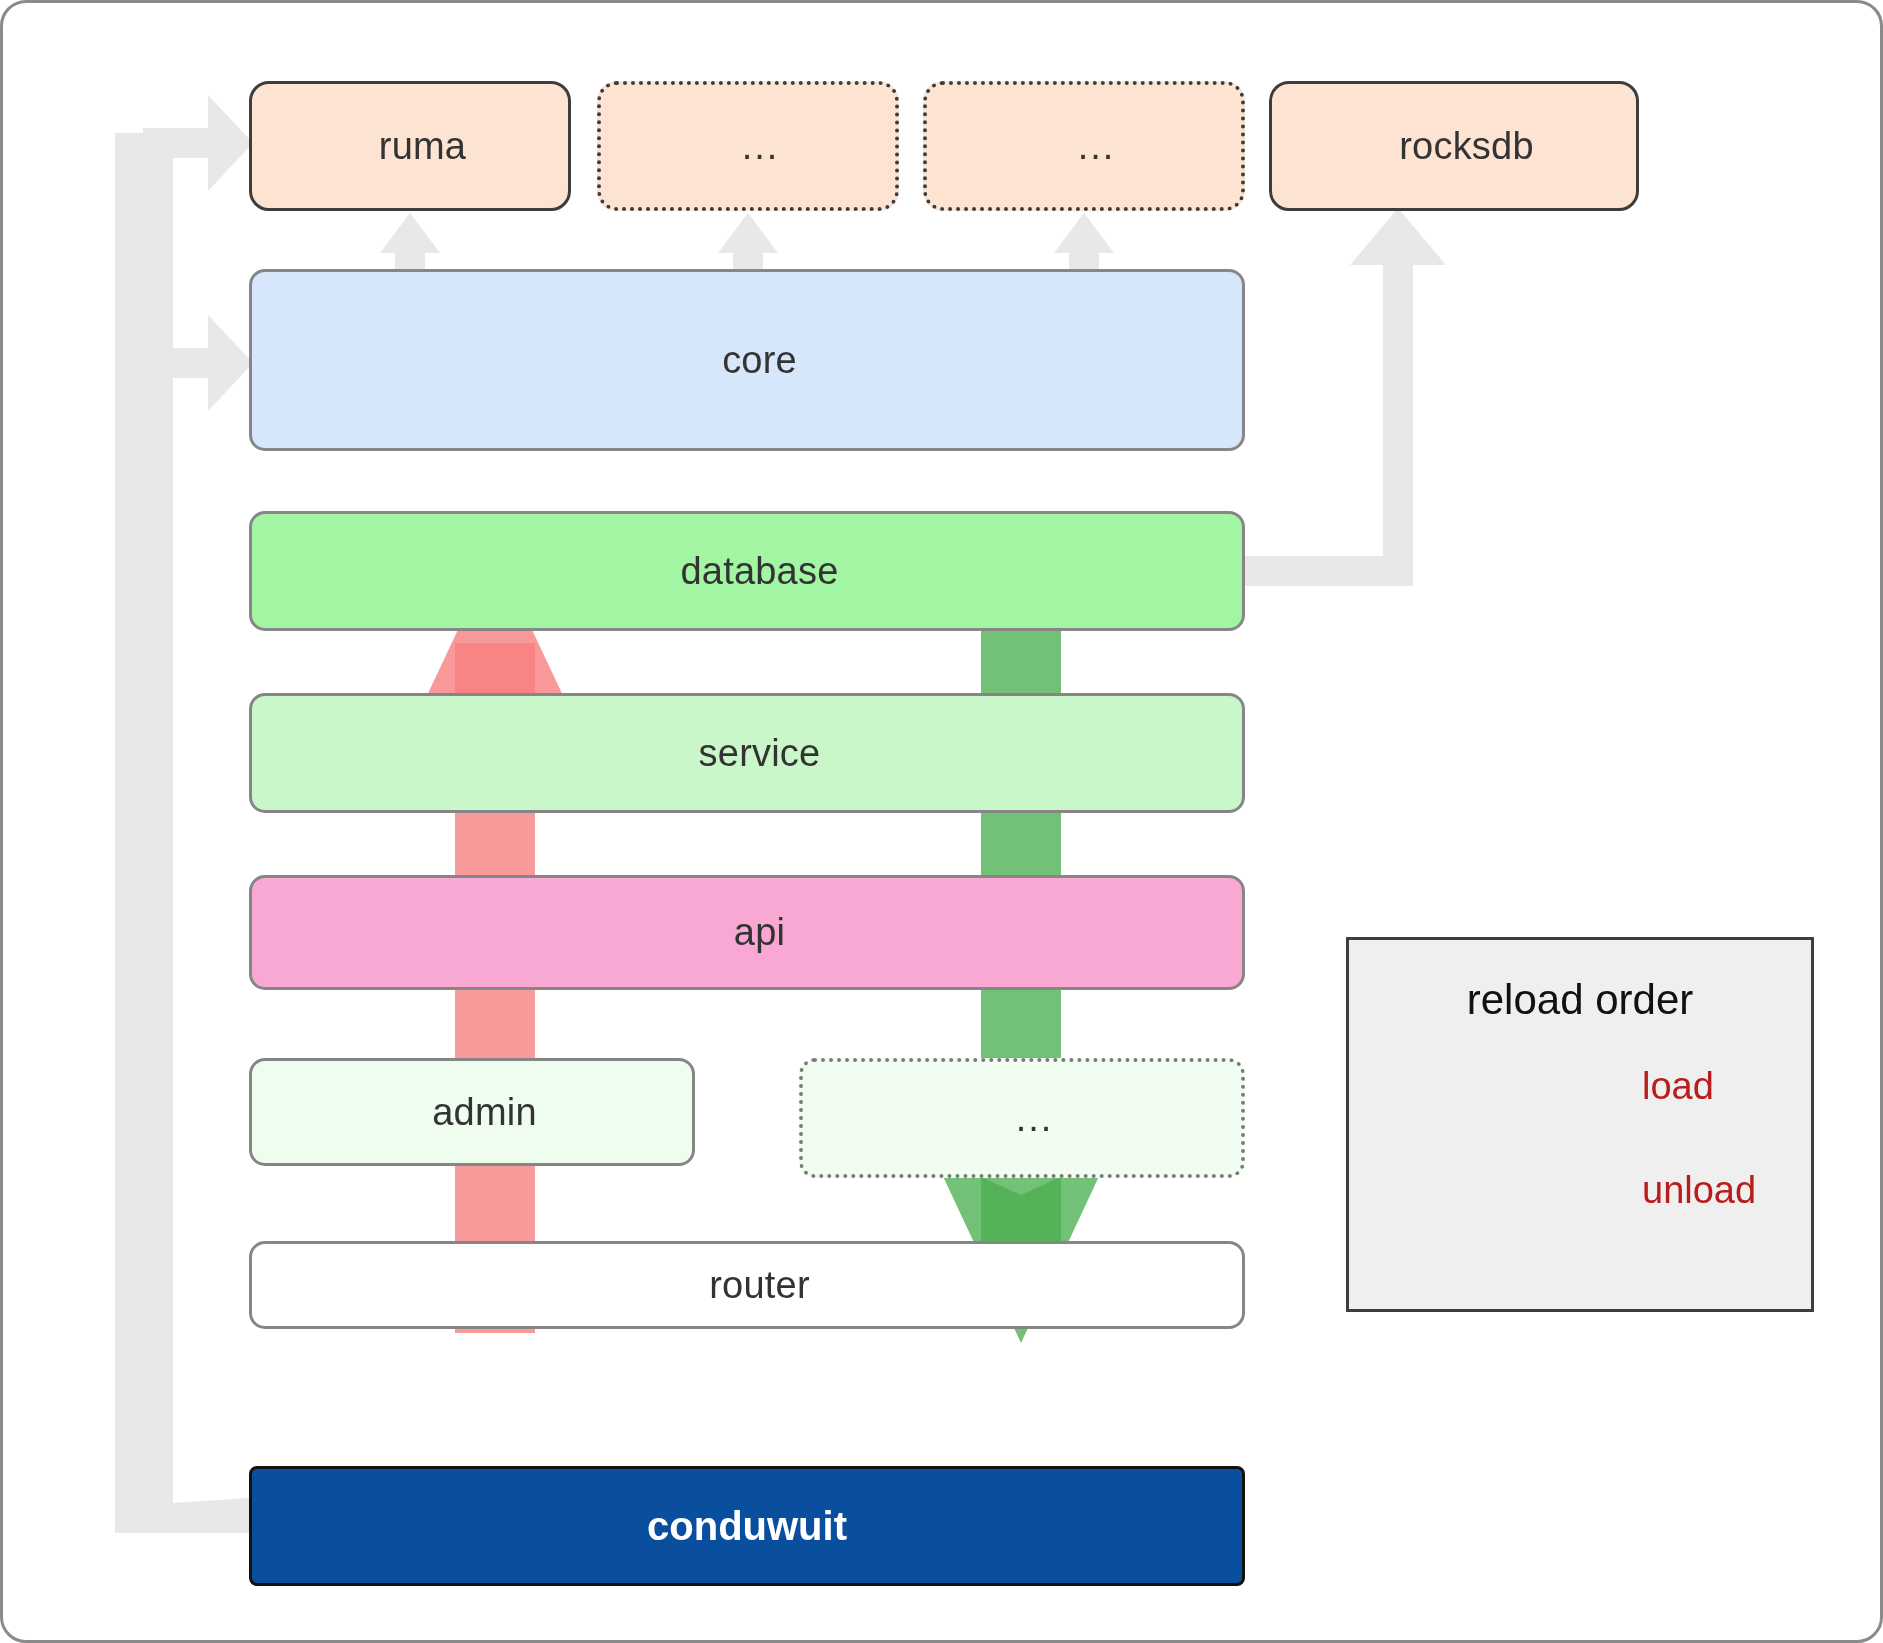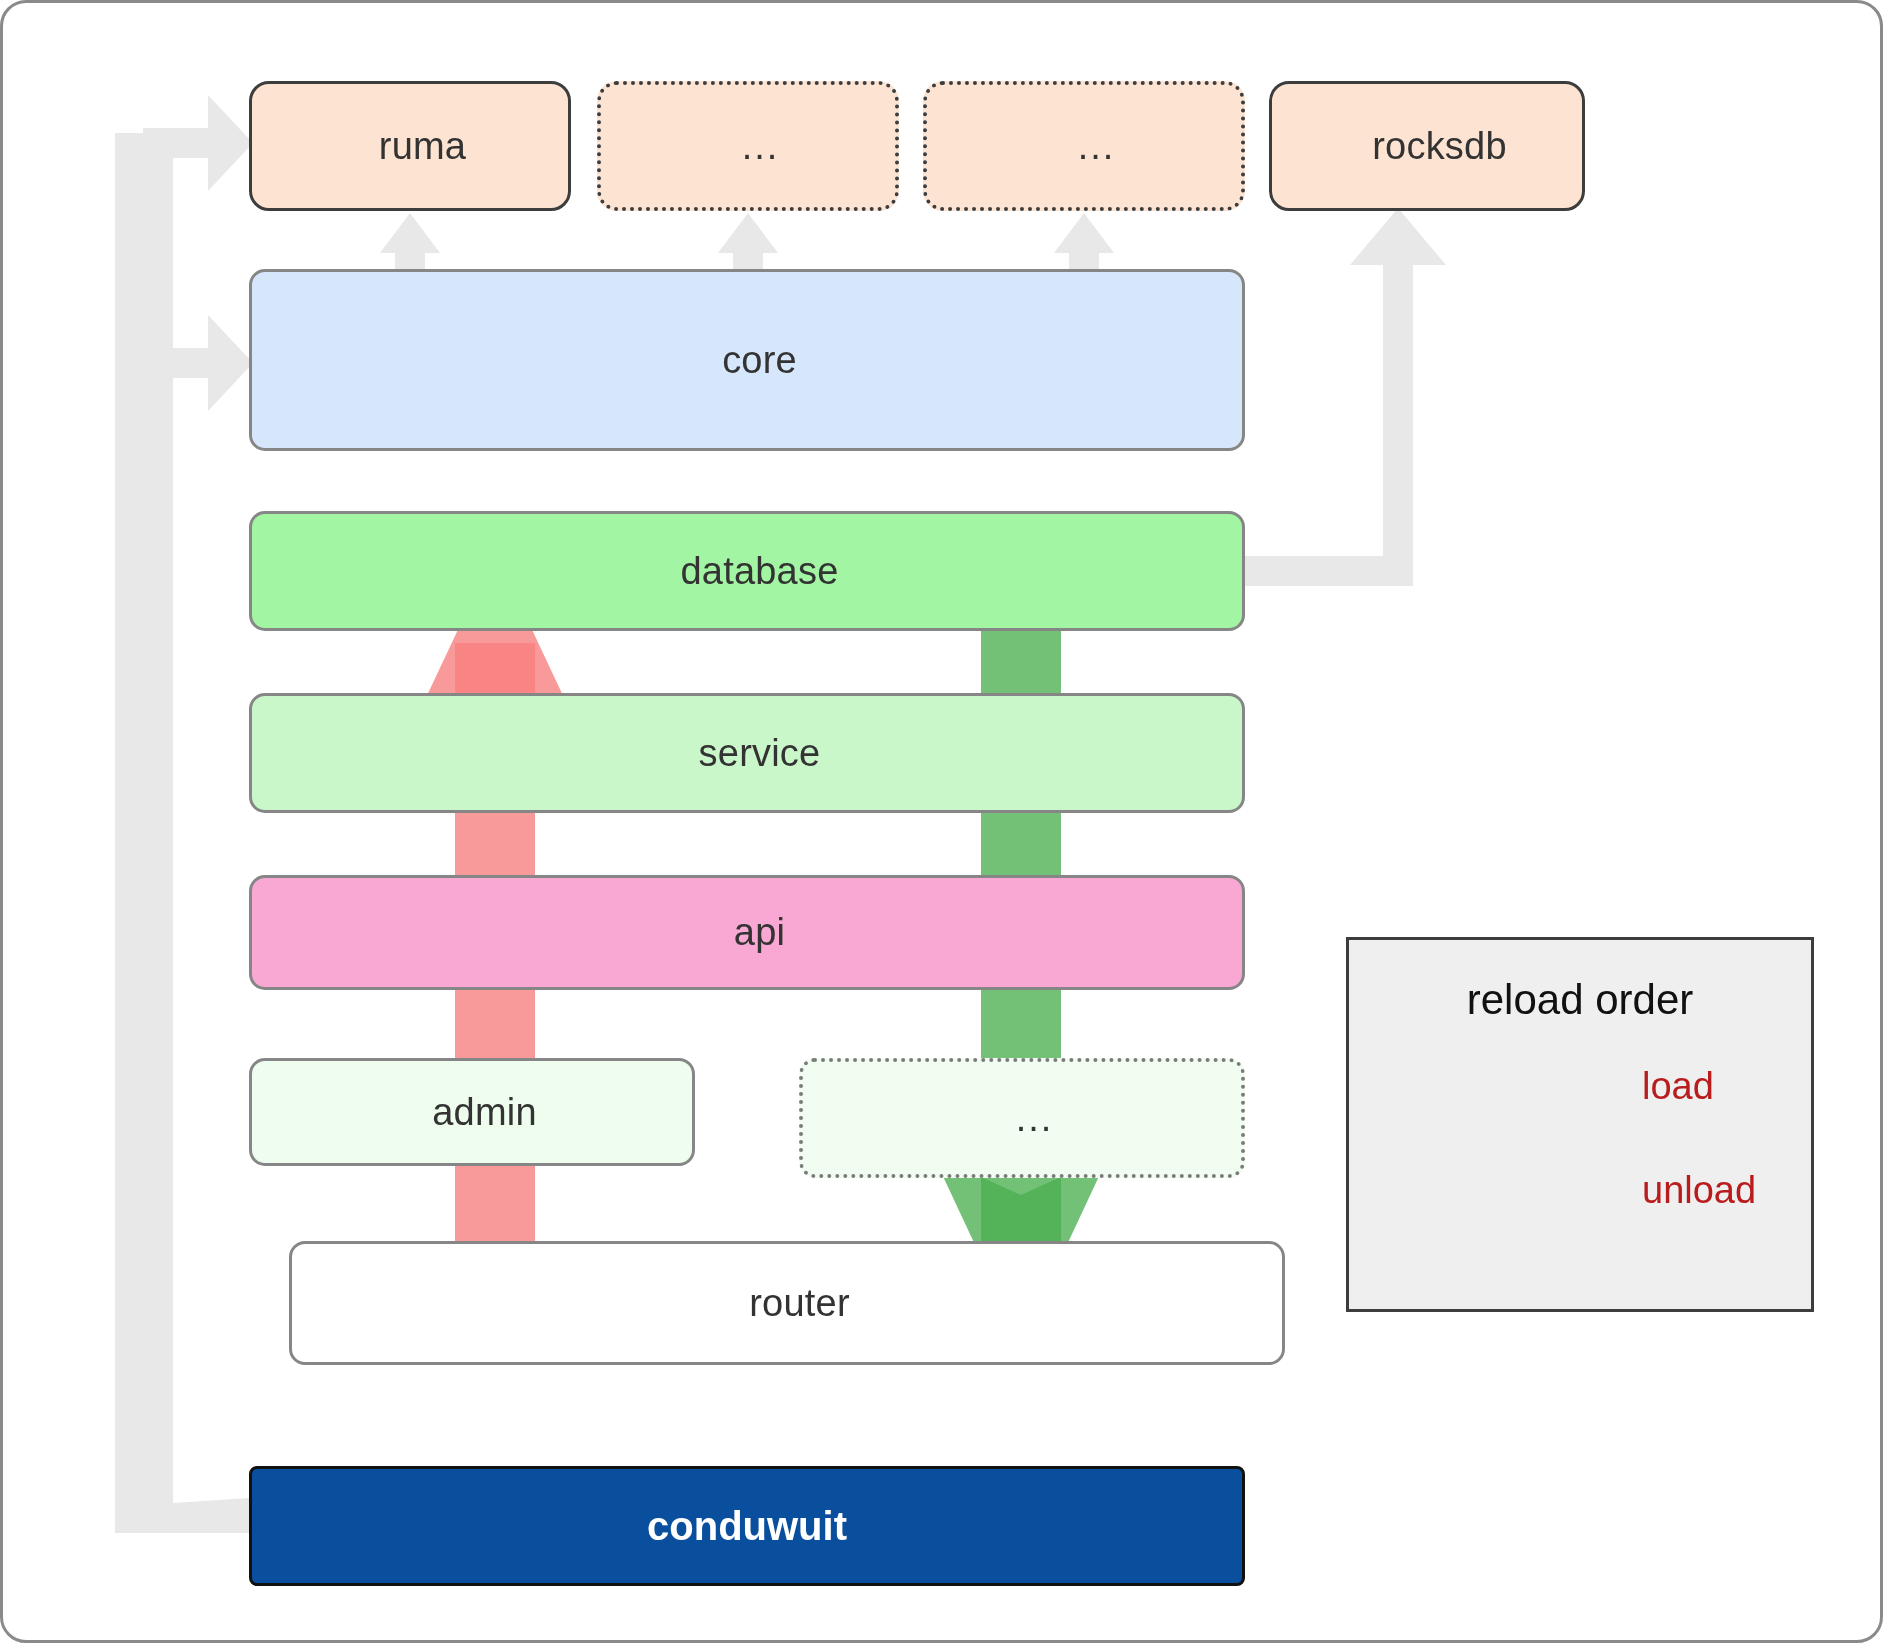--- a/index.html
+++ b/index.html
@@ -56,21 +56,21 @@
     border-style: dotted;
     border-width: 4px;
     border-color: #7b7b7b;
   }
   #n-core   { background: #d7e7fb; top: 266px;  height: 182px; }
   #n-db     { background: #a2f5a2; top: 508px;  height: 120px; }
   #n-service{ background: #caf7ca; top: 690px;  height: 120px; }
   #n-api    { background: #f9a8d4; top: 872px;  height: 115px; }
   #n-admin  { background: #effdef; top: 1055px; height: 108px; left: 246px; width: 446px; }
   #n-dots2  { background: #f2fdf2; top: 1055px; height: 120px; left: 796px; width: 446px; }
-  #n-router { background: #ffffff; top: 1238px; height: 124px; margin-left: 40px; }
+  #n-router { background: #ffffff; top: 1238px; height: 88px; }
   #n-conduwuit {
     position: absolute;
     left: 246px;
     width: 996px;
     top: 1463px;
     height: 120px;
     background: #0a4f9e;
     border: 3px solid #111111;
     border-radius: 8px;
     display: flex;
@@ -163,21 +163,21 @@
 
   <div class="node dep" id="n-ruma" style="left:246px;width:322px;">
     <span>ruma</span>
   </div>
   <div class="node dep dotted" id="n-dots-a" style="left:594px;width:302px;">
     <span class="dots-label">...</span>
   </div>
   <div class="node dep dotted" id="n-dots-b" style="left:920px;width:322px;">
     <span class="dots-label">...</span>
   </div>
-  <div class="node dep" id="n-rocksdb" style="left:1266px;width:316px;">
+  <div class="node dep" id="n-rocksdb" style="left:1266px;width:370px;">
     <span>rocksdb</span>
   </div>
 
   <div class="node layer" id="n-core">
     <span>core</span>
   </div>
   <div class="node layer" id="n-db">
     <span>database</span>
   </div>
   <div class="node layer" id="n-service">

